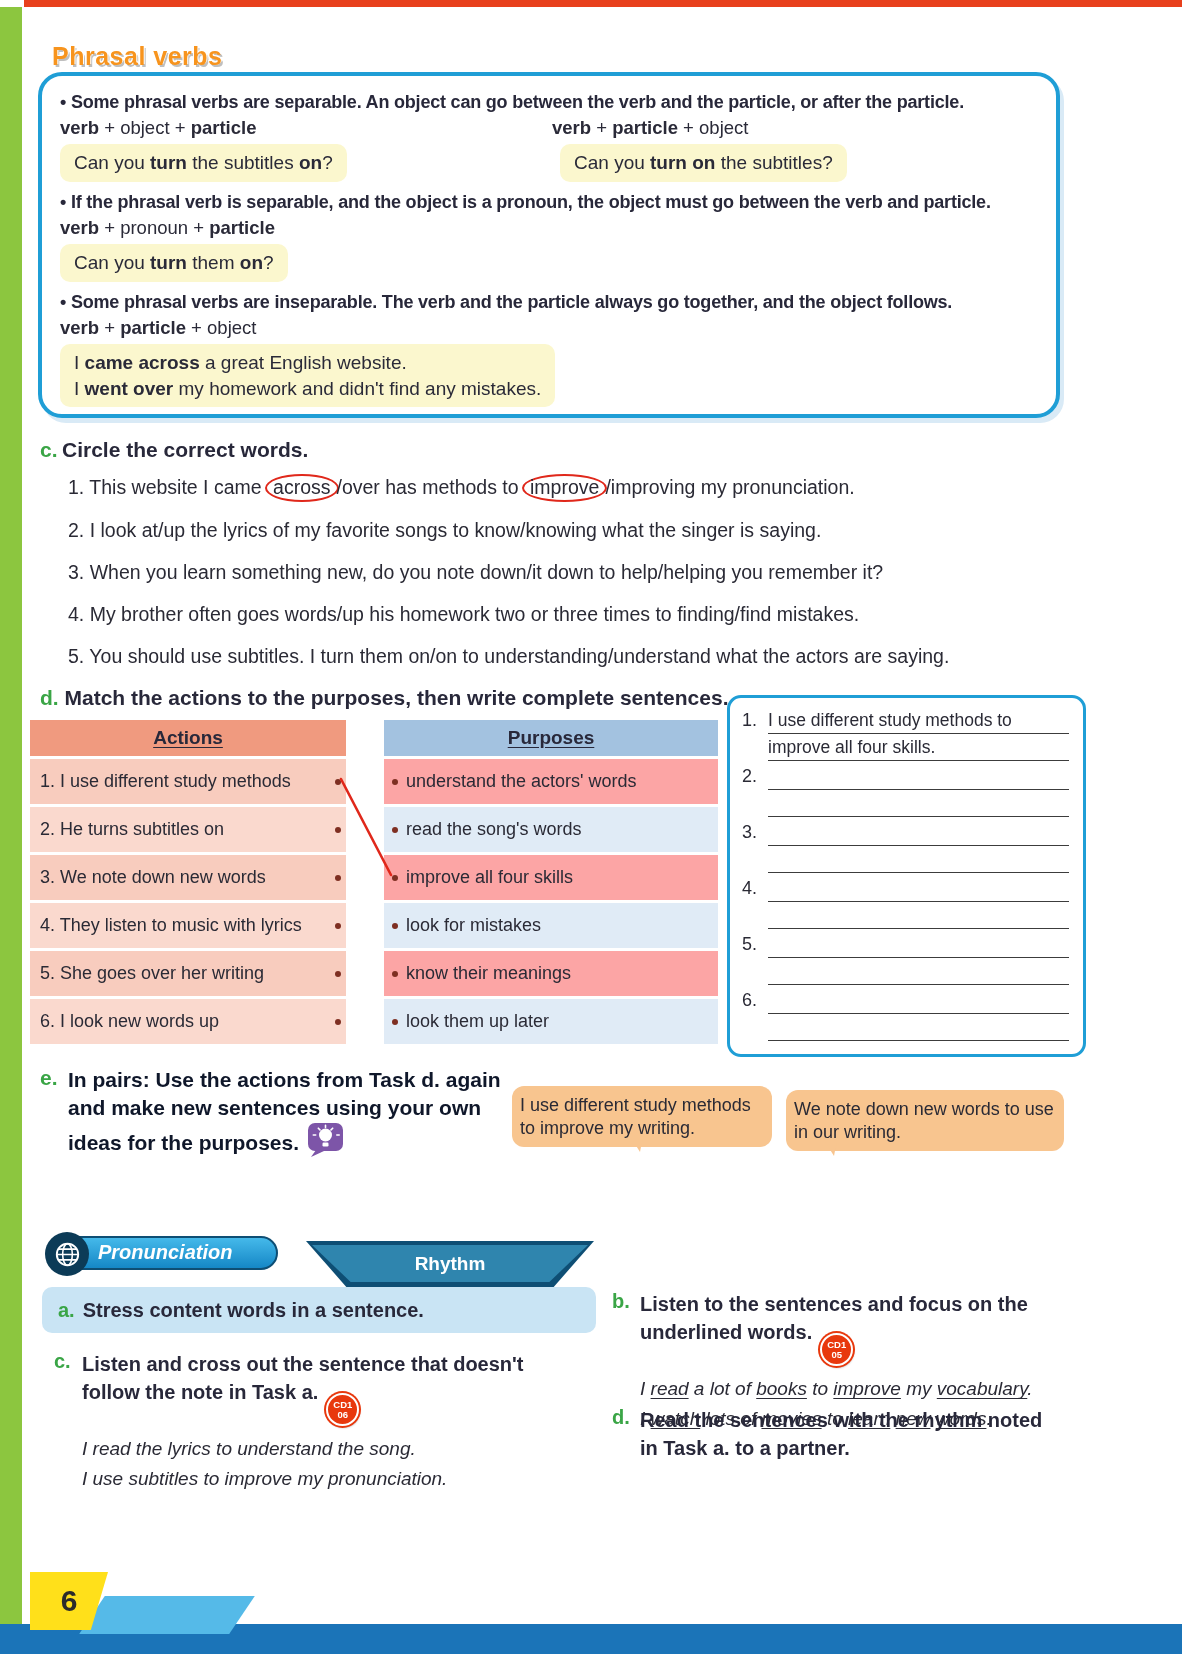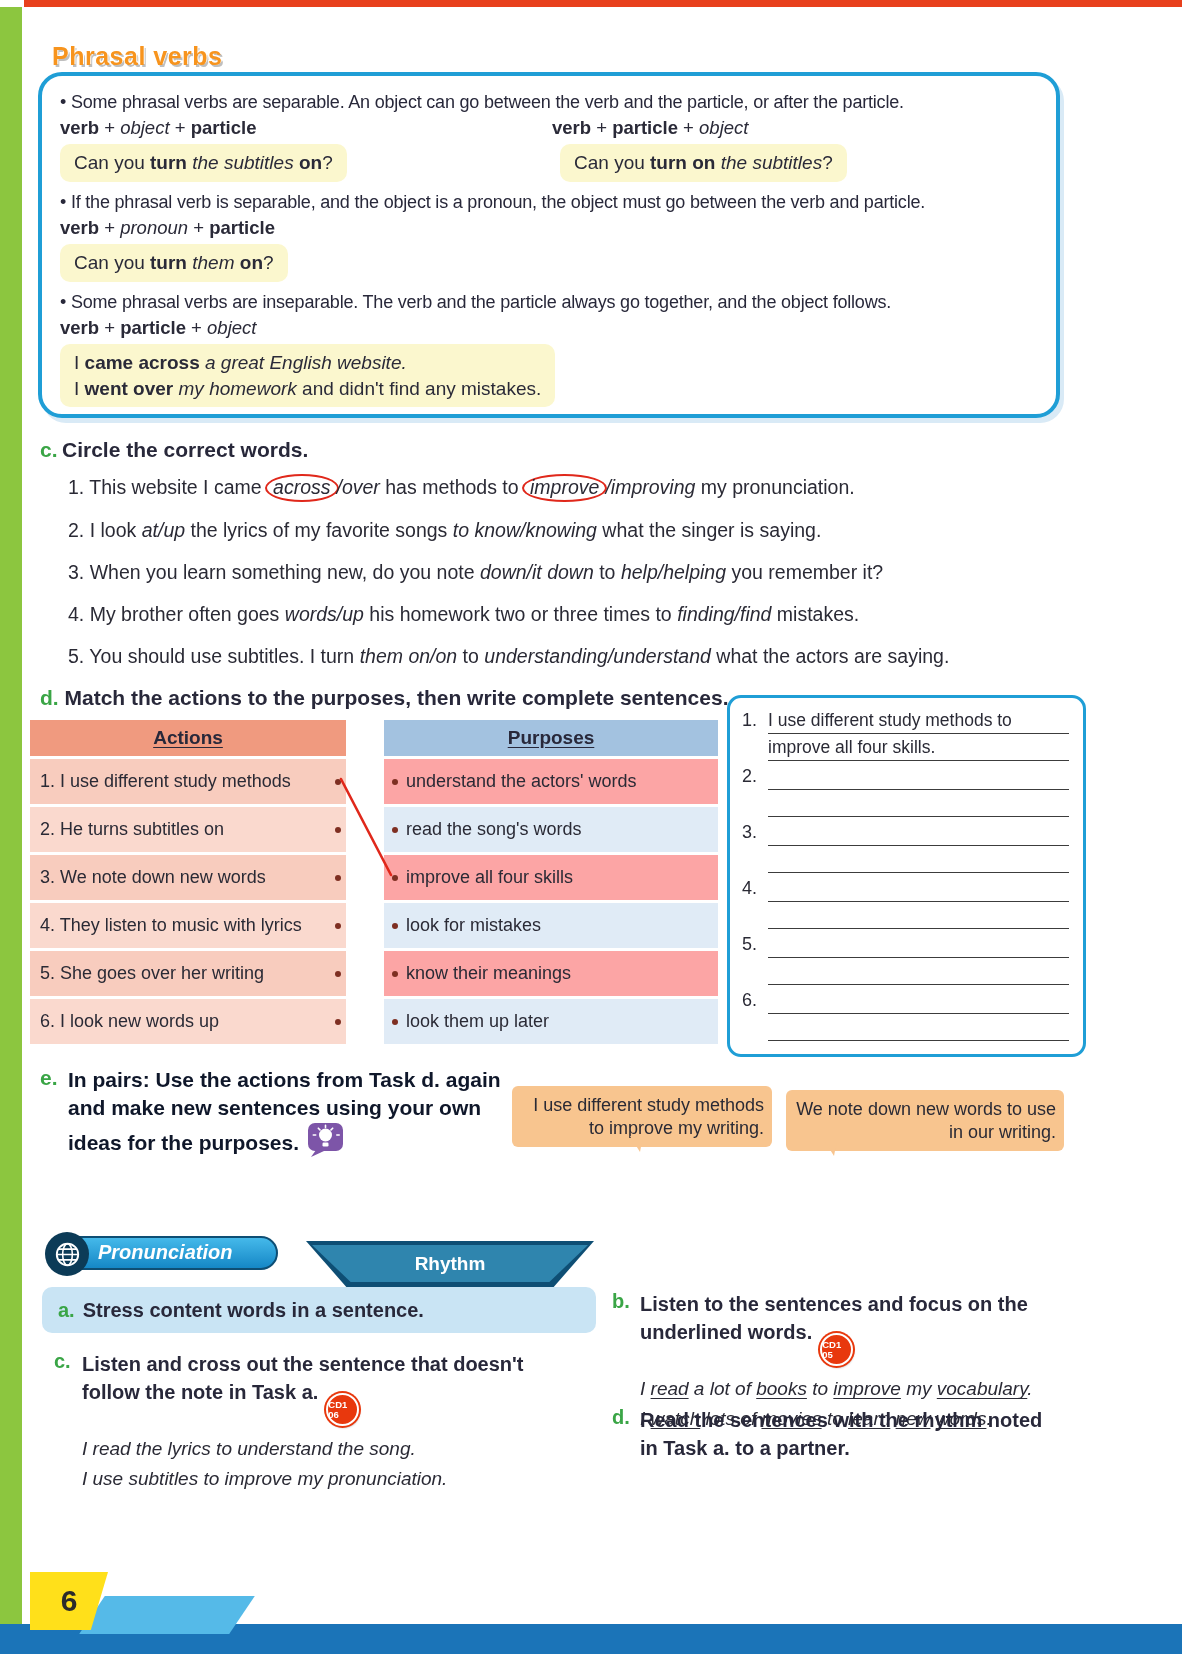--- a/index.html
+++ b/index.html
@@ -9,32 +9,32 @@
 
   
   .top-bar { position:absolute; left:24px; top:0; right:0; height:7px; background:#E8401C; }
   .left-strip { position:absolute; left:0; top:7px; width:22px; height:1617px; background:#8CC63F; }
   .bottom-bar { position:absolute; left:0; bottom:0; width:100%; height:30px; background:#1B74B8; z-index:1; }
   .bottom-accent { position:absolute; left:92px; top:1596px; width:150px; height:38px; background:#55BAE8; transform:skewX(-34deg); z-index:2; }
   .page-tab { position:absolute; left:30px; top:1572px; width:78px; height:58px; background:#FFE01A; clip-path:polygon(0 0,100% 0,78% 100%,0 100%); z-index:3; display:flex; align-items:center; justify-content:center; font-size:30px; font-weight:700; color:#2b2b2b; }
 
   
   .b { font-weight:700; }
-  .i { font-style:italic; }
+  .i { }
   .u { text-decoration:underline; text-underline-offset:3px; }
   .circ { display:inline-block; border:2.3px solid #E0281B; border-radius:50%; padding:0 6px 1px; margin:-2px -2px; }
 
   .letter { color:#3AA546; font-weight:700; }
 
   
   .pv-label { position:absolute; left:52px; top:42px; font-size:25px; font-weight:800; letter-spacing:.5px; color:#F7941E;
               text-shadow:-1px -1px 0 #fff, 1px -1px 0 #fff, 2px 2px 0 #bfbfbf; z-index:2; }
   .grammar-box { position:absolute; left:38px; top:72px; width:1022px; height:346px; background:#fff;
                  border:4px solid #1F9ED6; border-radius:24px; padding:14px 18px; box-shadow:4px 5px 0 #D9EAF6; }
-  .rule { font-weight:400; font-size:18px; letter-spacing:-.2px; white-space:nowrap; line-height:24px; color:#28283a; }
+  .rule { font-weight:700; font-size:18px; letter-spacing:-.2px; white-space:nowrap; line-height:24px; color:#28283a; }
   .patt-row { position:relative; height:24px; margin-top:2px; font-size:18.5px; line-height:24px; }
   .patt { font-size:18.5px; line-height:24px; }
   .patt-right { position:absolute; left:492px; top:0; }
   .ex-row { position:relative; height:38px; margin:4px 0 8px; }
   .yellow { background:#FBF7CE; border-radius:10px; padding:6px 14px; font-size:19px; display:inline-block; line-height:1.35; }
   .ex1r { position:absolute; left:500px; top:0; }
   .mt6 { margin-top:6px; }
 
   
   .sec-c { position:absolute; left:40px; top:438px; width:1110px; }
@@ -66,21 +66,21 @@
   .anum { width:26px; font-size:18px; padding-top:3px; color:#2a2a35; }
   .alines { flex:1; }
   .aline { height:27px; border-bottom:1.6px solid #3c3c3c; font-size:17.5px; line-height:27px; color:#2a2a35; white-space:nowrap; overflow:hidden; }
 
   
   .sec-e { position:absolute; left:40px; top:1066px; width:490px; display:flex; align-items:flex-start; }
   .sec-e .letter, .sec-head .letter { width:28px; flex:none; font-size:21px; }
   .e-text { display:inline-block; width:450px; font-size:21px; font-weight:700; color:#0f172a; line-height:1.33; }
   .bulb { display:inline-block; vertical-align:-8px; margin-left:8px; }
 
-  .bubble { position:absolute; background:#F8C58F; border-radius:6px; padding:8px 8px; text-align:right;
+  .bubble { position:absolute; background:#F8C58F; border-radius:12px; padding:8px 8px; text-align:left;
             font-size:18px; color:#2a2a35; line-height:1.25; }
   .bubble:after { content:""; position:absolute; bottom:-15px; border:10px solid transparent; border-top:16px solid #F8C58F; border-right-width:3px; }
   .bubble-1 { left:512px; top:1086px; width:260px; } .bubble-1:after { left:118px; }
   .bubble-2 { left:786px; top:1090px; width:278px; } .bubble-2:after { left:38px; }
 
   
   .pron-pill { position:absolute; left:46px; top:1236px; width:232px; height:34px; border-radius:17px;
                background:linear-gradient(#45B9EA,#1587C6); border:2px solid #0E4E74; z-index:2; }
   .pron-pill .pill-text { display:block; padding-left:50px; line-height:29px; color:#fff; font-weight:700; font-style:italic; font-size:20px; }
   .globe-badge { position:absolute; left:-3px; top:-6px; width:44px; height:44px; border-radius:50%; background:#0C3B57;
@@ -99,21 +99,21 @@
   .sec-head .letter { font-size:20px; }
   .ht { font-size:20px; font-weight:700; color:#28283a; line-height:1.4; }
   .b-sec { position:absolute; left:612px; top:1290px; width:480px; }
   .b-sec .ht { width:388px; }
   .c-sec { position:absolute; left:54px; top:1350px; width:560px; }
   .c-sec .ht { width:490px; }
   .d-sec { position:absolute; left:612px; top:1406px; width:480px; }
   .d-sec .ht { width:420px; }
   .sents { margin:8px 0 0 28px; font-size:19px; font-style:italic; line-height:1.55; color:#2a2a35; }
 
-  .cd { display:inline-flex; flex-direction:column; justify-content:center;
+  .cd { display:inline-flex; flex-direction:column; align-items:center; justify-content:center;
         width:33px; height:33px; border-radius:50%; background:#E8380D; border:2px solid #fff;
         box-shadow:0 0 0 2px #E8380D, 1px 2px 2px rgba(0,0,0,.25); color:#fff; font-weight:700;
         font-size:9.5px; line-height:1.05; vertical-align:-9px; margin-left:8px; font-style:normal; }
 </style>
 </head>
 <body>
 
 <div class="page">
 
   <div class="top-bar"></div>

